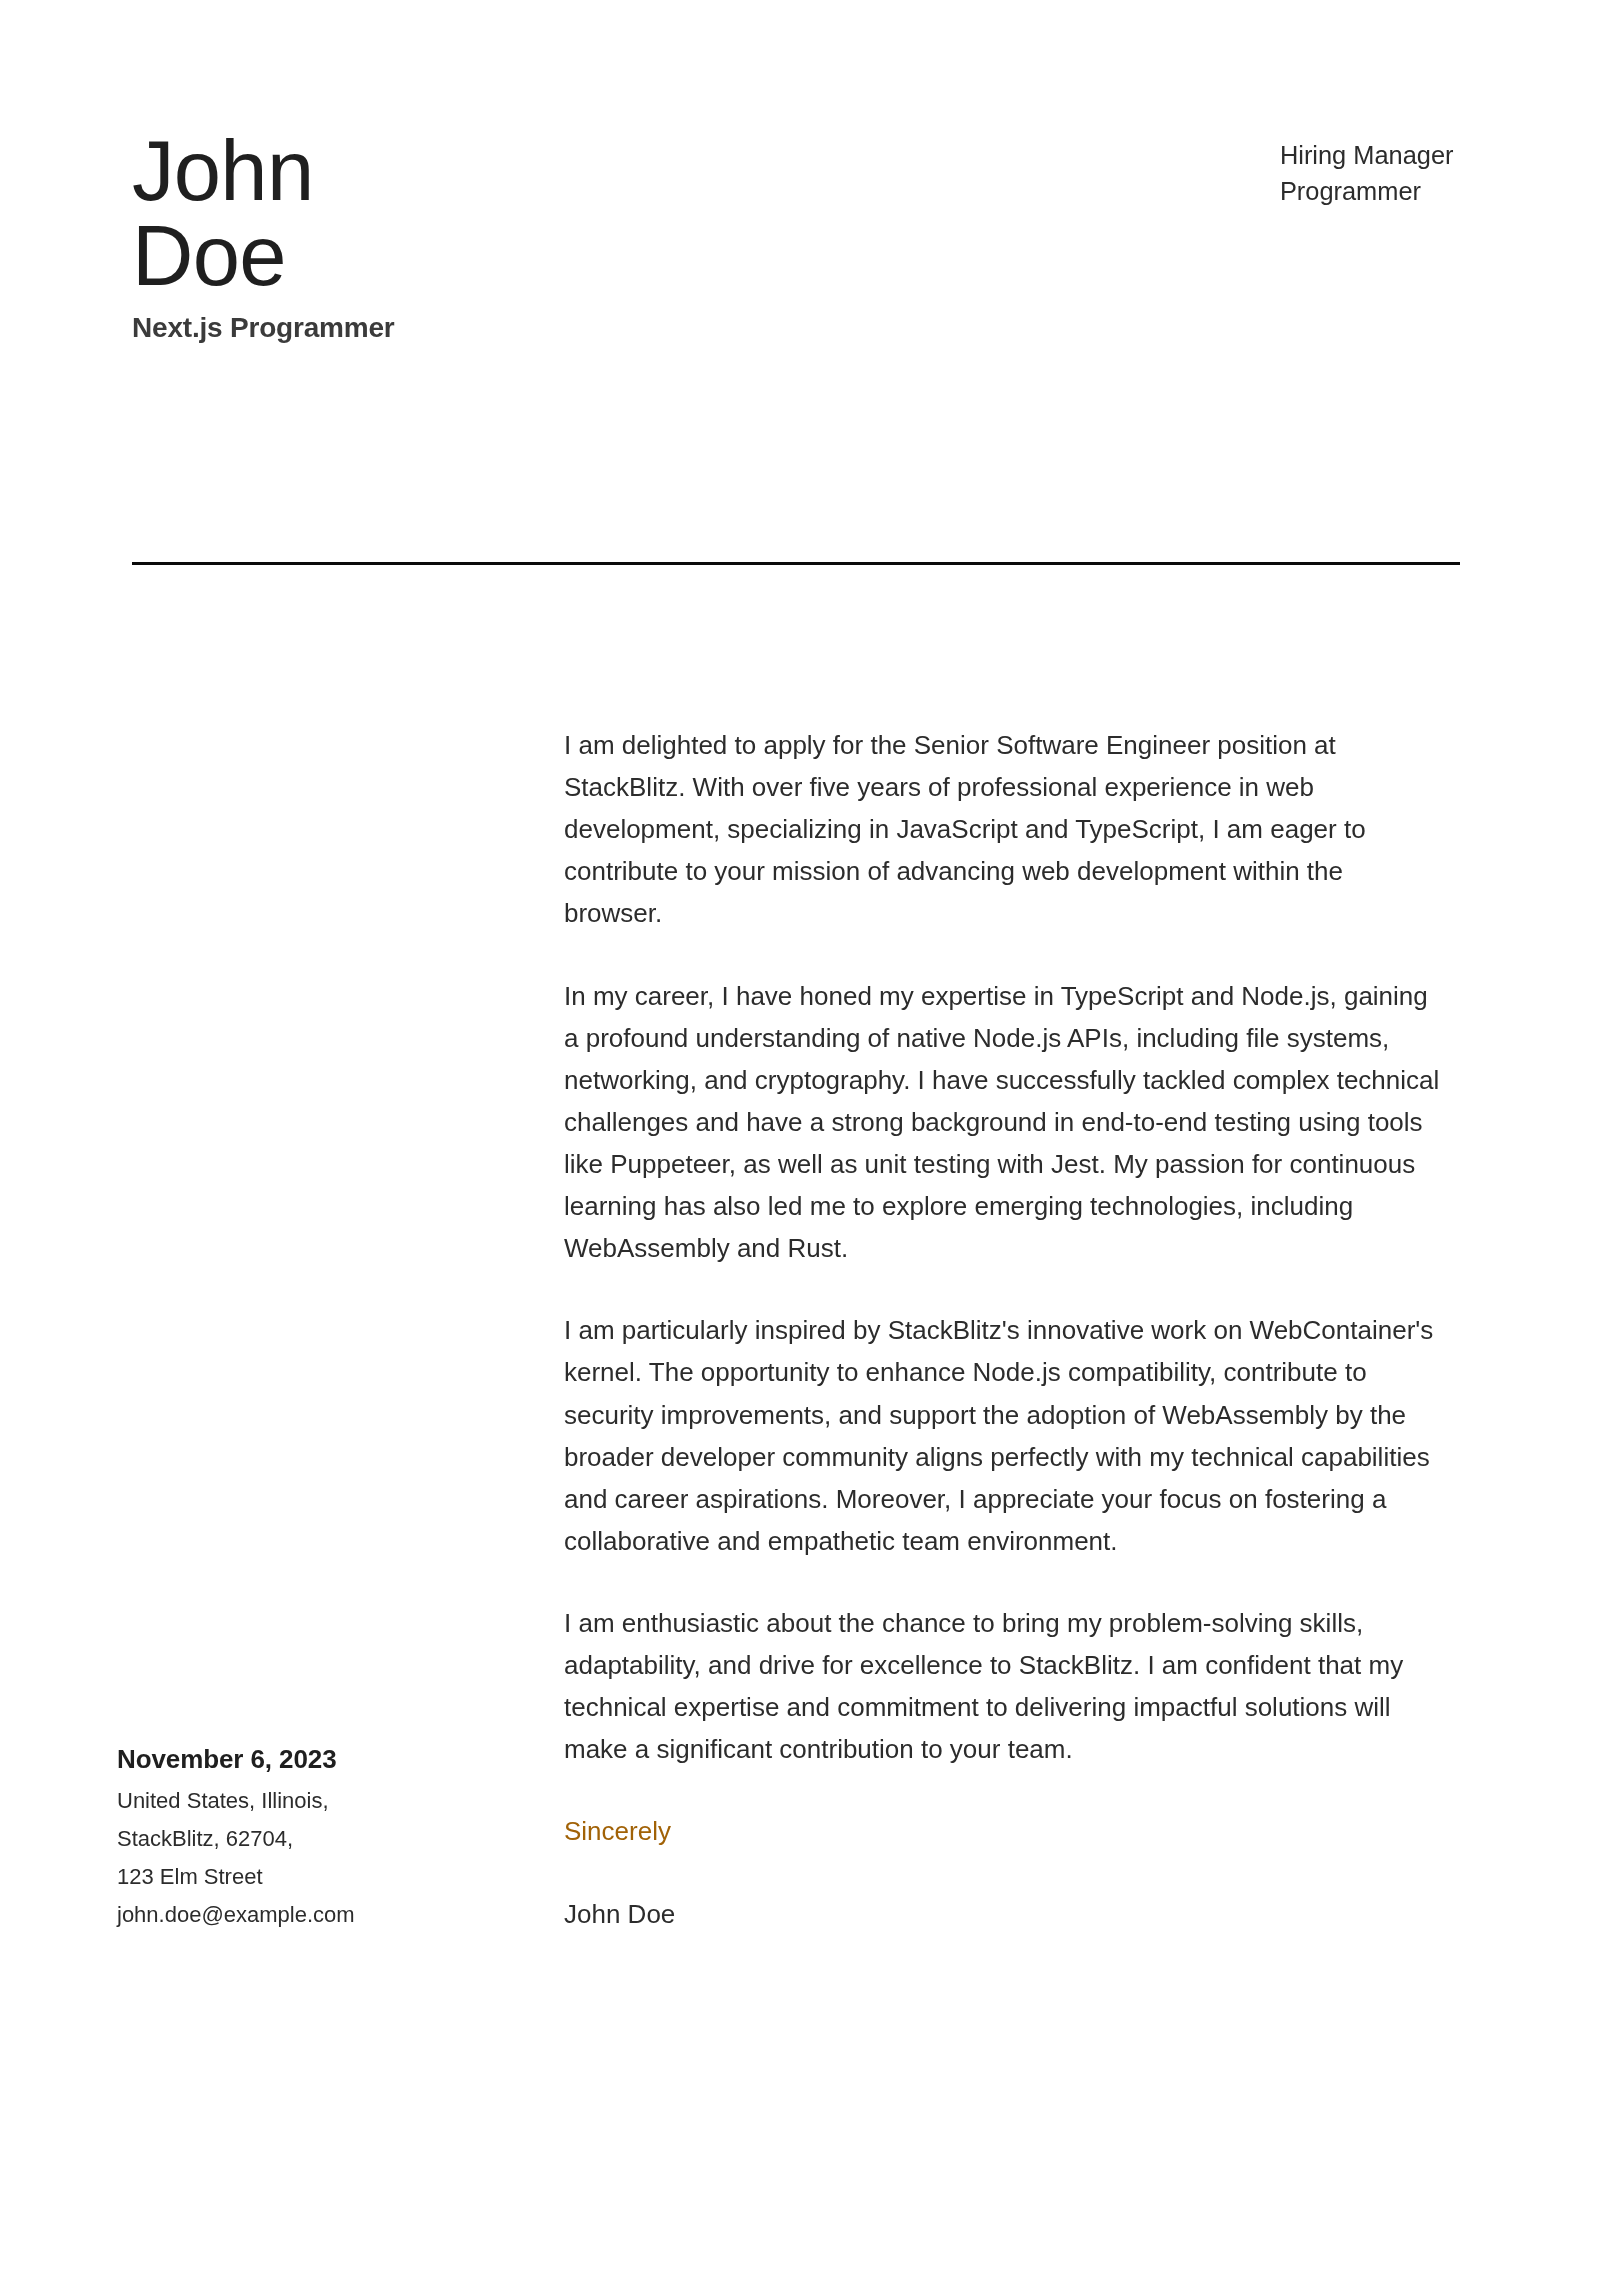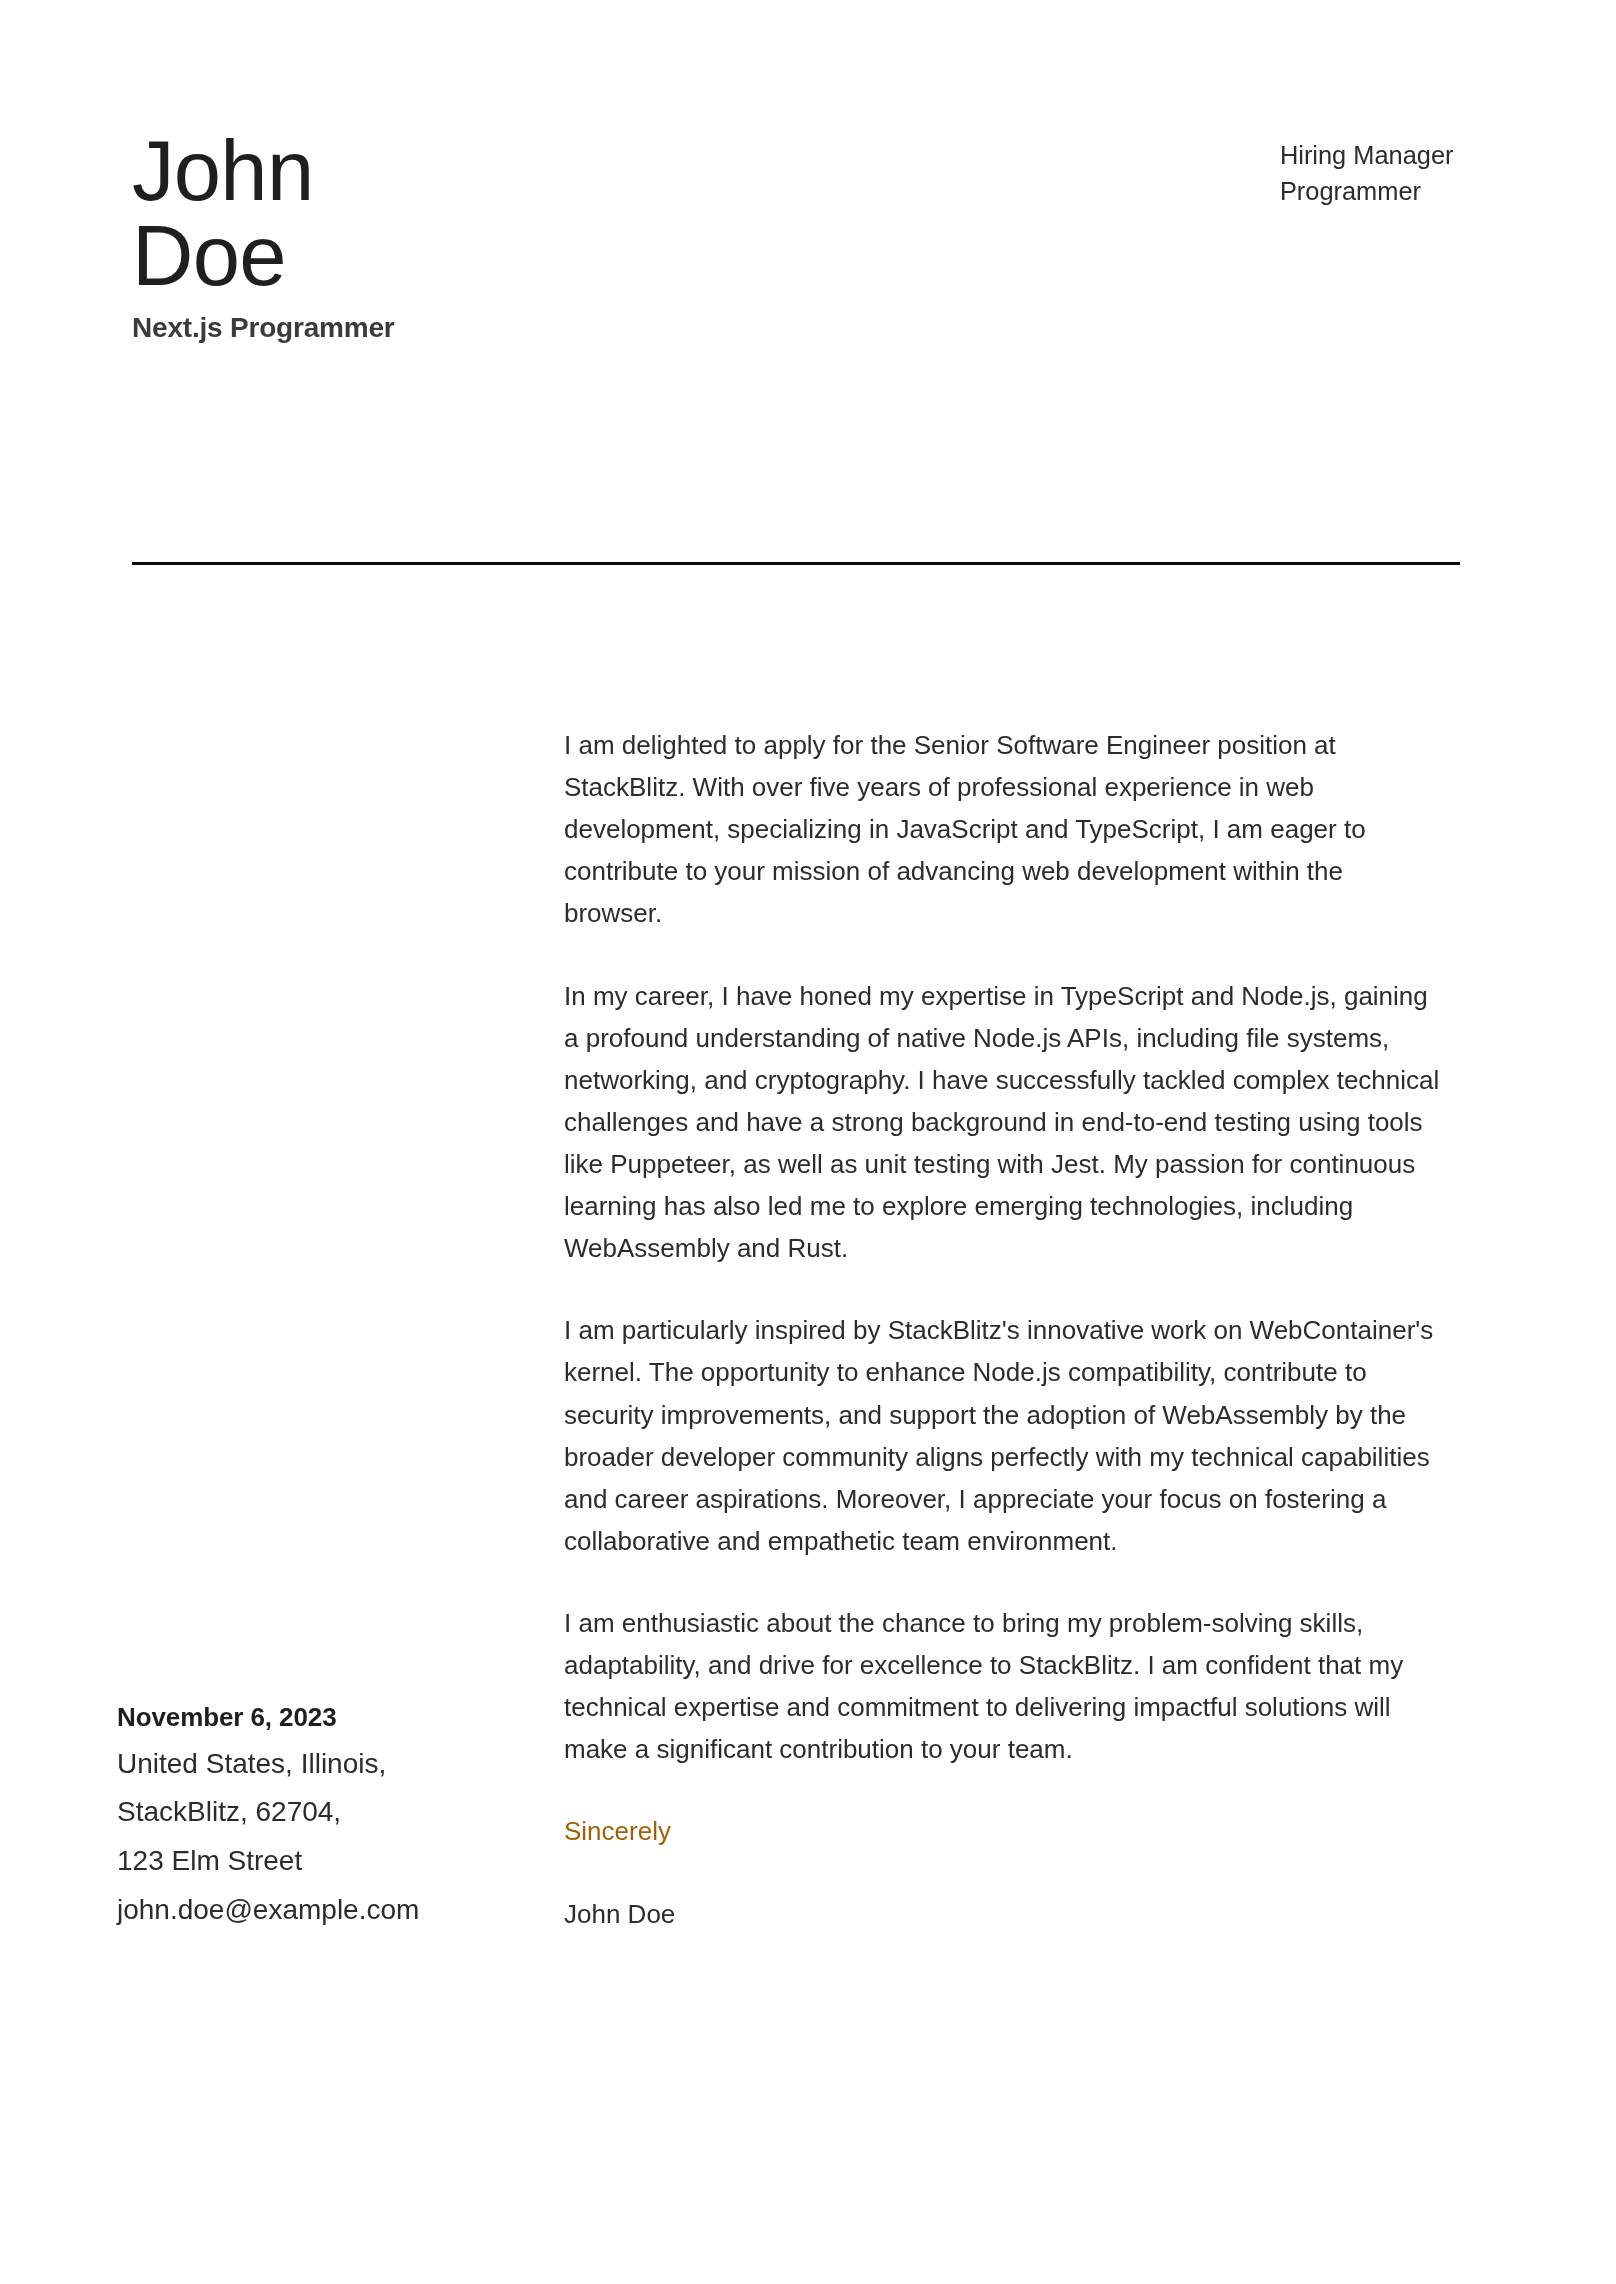--- a/index.html
+++ b/index.html
@@ -106,21 +106,21 @@
 
   .meta-date {
     font-size: 26px;
     font-weight: 700;
     color: #1f1f1f;
     line-height: 1.72;
     letter-spacing: -0.1px;
   }
 
   .meta-line {
-    font-size: 28px;
+    font-size: 22px;
     font-weight: 400;
     color: #2c2c2c;
     line-height: 1.74;
   }
 
   .letter-column {
     flex: 1 1 auto;
     max-width: 884px;
     padding-top: 18px;
   }

